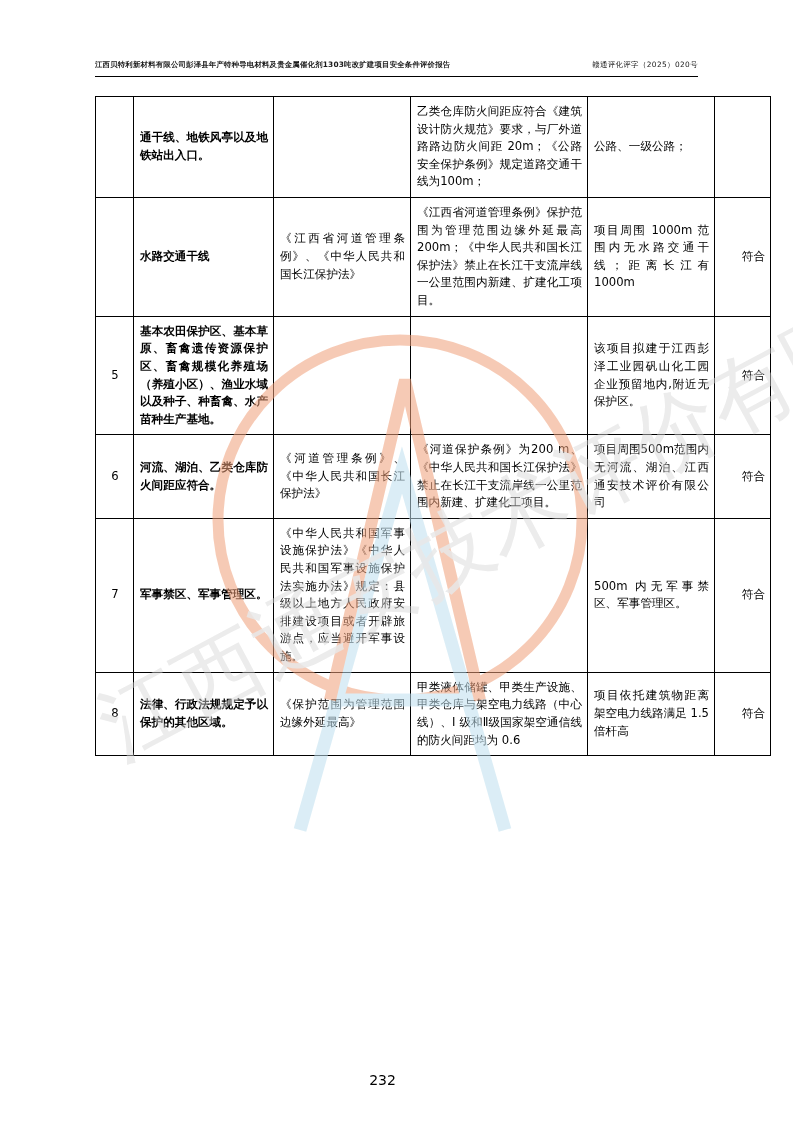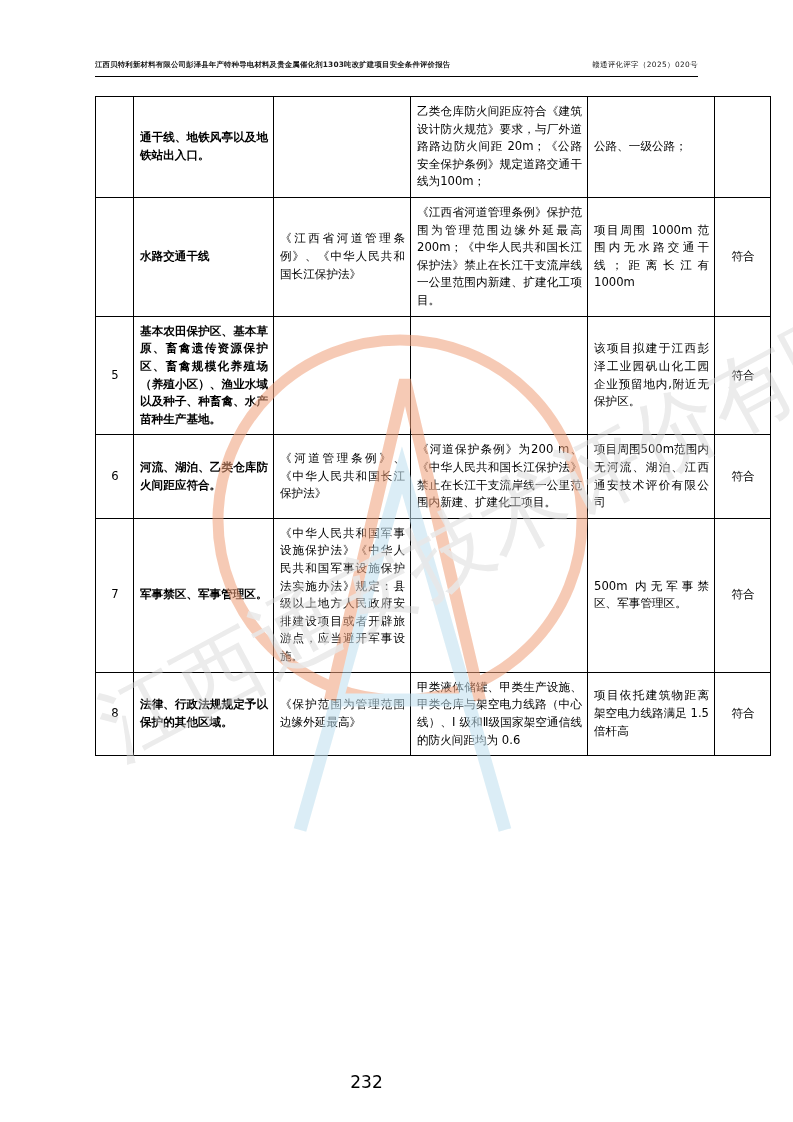--- a/index.html
+++ b/index.html
@@ -96,38 +96,38 @@
     width: 125px;
   }
   td.c-req {
     width: 165px;
   }
   td.c-actual {
     width: 115px;
   }
   td.c-concl {
     width: 44px;
-    text-align: center;
+    text-align: right;
   }
   .top-align {
     vertical-align: top;
   }
   .just {
     text-align: justify;
     text-justify: inter-ideograph;
   }
 
   
   .page-num {
     position: absolute;
     top: 1072px;
-    left: 0;
+    left: 16px;
     width: 733px;
     text-align: center;
-    font-size: 17px;
+    font-size: 14px;
     color: #000;
   }
 </style>
 </head>
 <body>
 
 <div class="page">
 
   <div class="doc-header">
     <span class="hdr-left">江西贝特利新材料有限公司彭泽县年产特种导电材料及贵金属催化剂1303吨改扩建项目安全条件评价报告</span>

